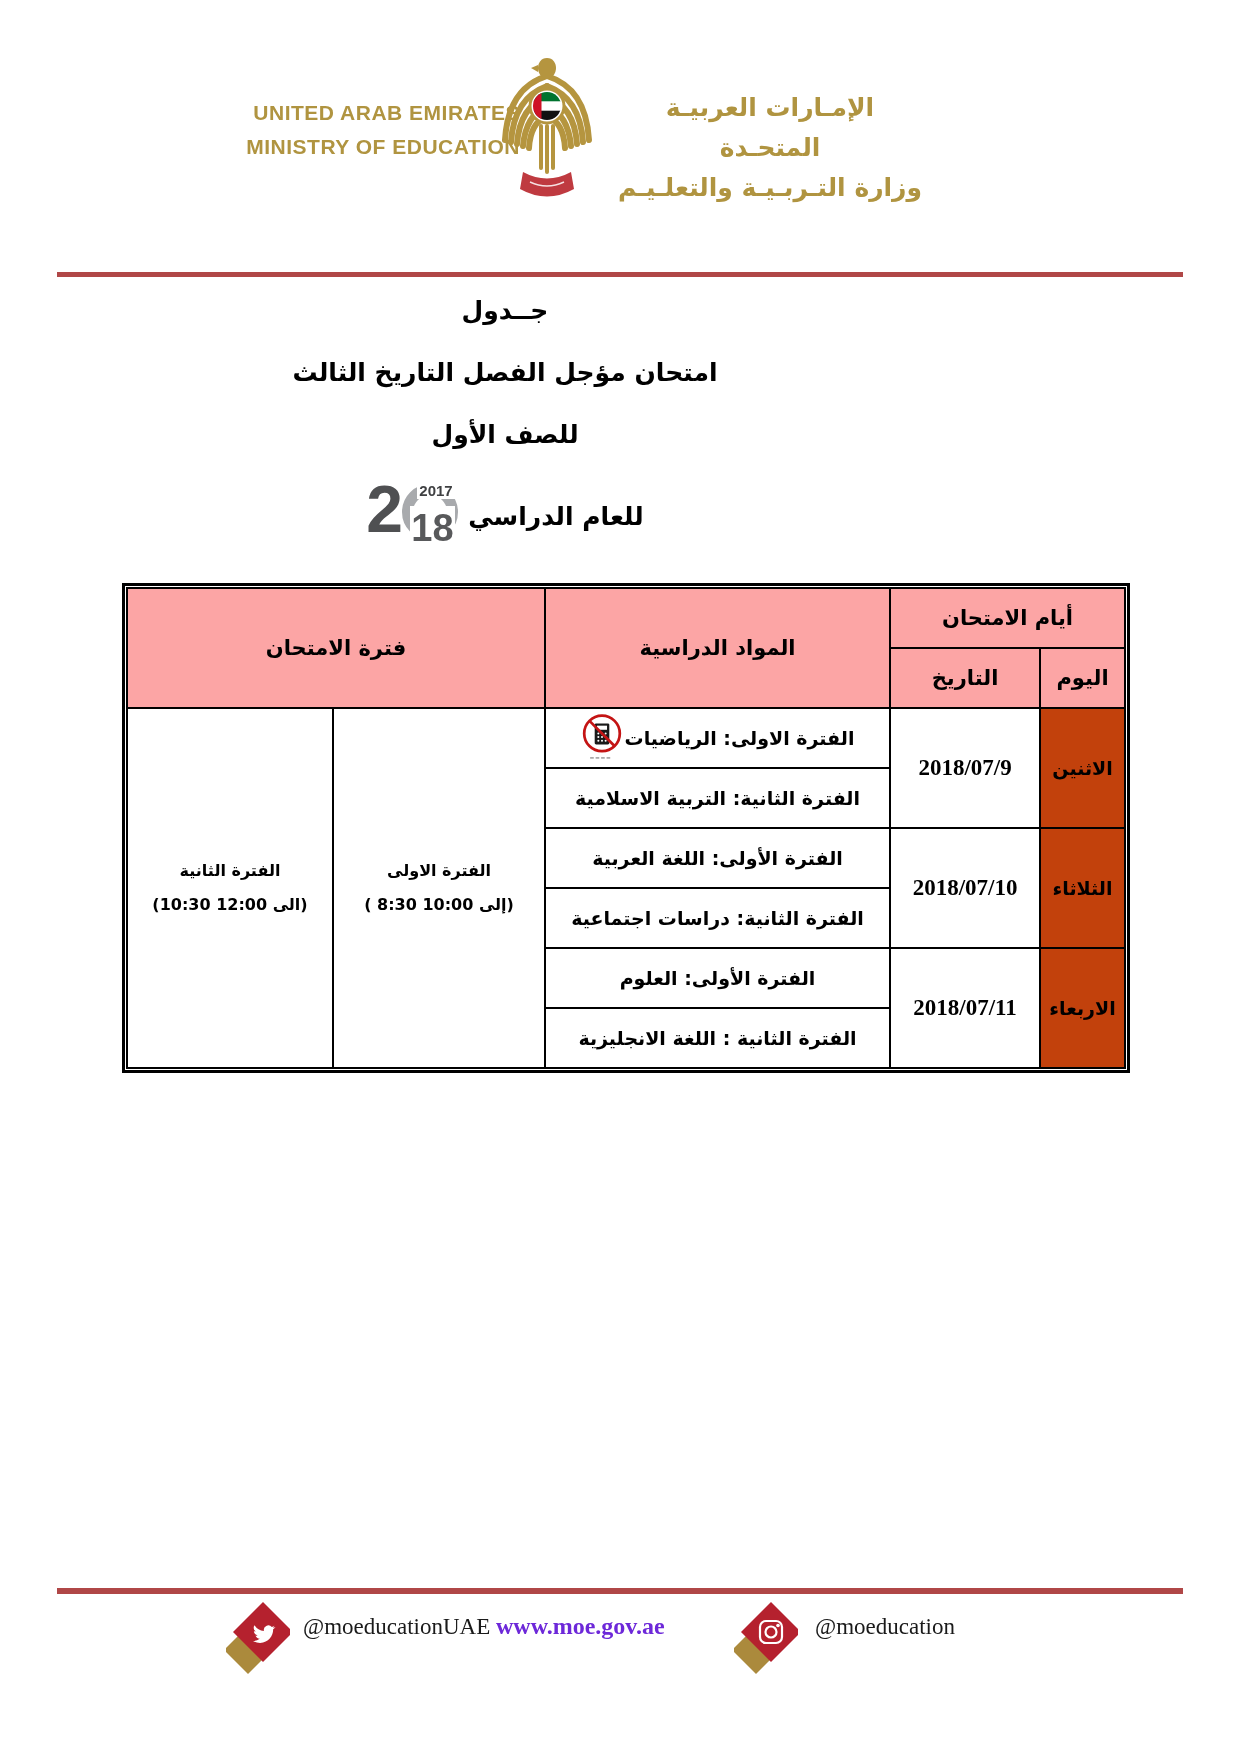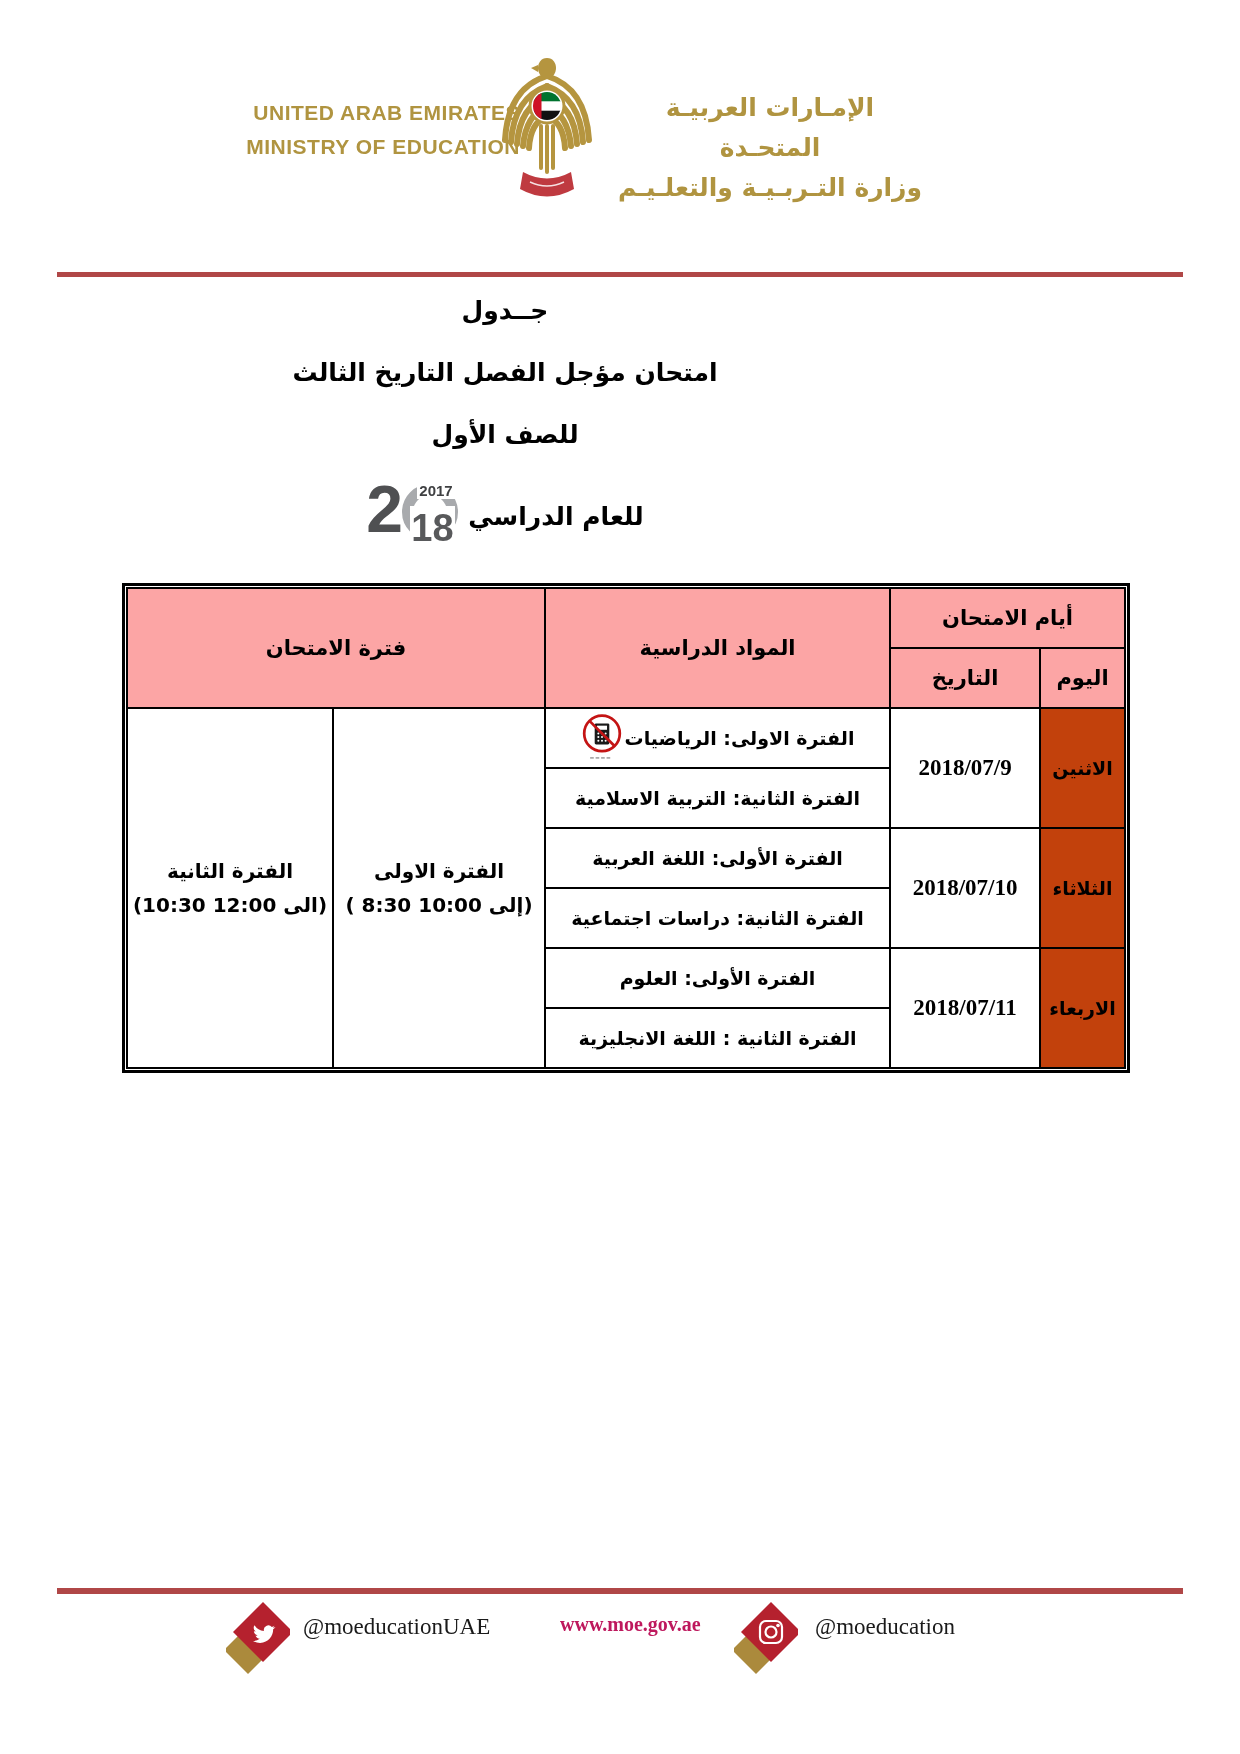--- a/index.html
+++ b/index.html
@@ -38,34 +38,34 @@
   
   .tbl-wrap{position:absolute;left:122px;top:583px;border:3px solid #000;padding:1px;background:#fff;}
   table.exam{border-collapse:collapse;table-layout:fixed;width:998px;direction:rtl;border:1px solid #000;}
   table.exam td{border:2px solid #000;text-align:center;vertical-align:middle;padding:0;
                 font-weight:bold;color:#000;}
   .hd{background:#fca5a5;font-size:21px;}
   td.day-cell{background:#c2410c;font-size:19px;}
   td.date-cell{font-family:"Liberation Serif","DejaVu Serif",serif;font-size:23px;margin-left:12px;}
   td.subj{font-size:19px;}
   .subj-flex{display:flex;direction:rtl;justify-content:center;align-items:center;gap:2px;text-align:right;}
-  td.period-cell{font-size:20px;line-height:34px;}
+  td.period-cell{font-size:16px;line-height:34px;}
   .r60{height:60px;}
 
   .nocalc{display:inline-flex;}
 
   
   .badge{position:absolute;width:64px;height:78px;}
   .tw-badge{left:226px;top:1598px;}
   .ig-badge{left:734px;top:1598px;}
   .f-text{position:absolute;top:1614px;font-family:"Liberation Serif","DejaVu Serif",serif;
           font-size:23px;color:#1a1a1a;white-space:nowrap;}
   .f-tw{left:303px;}
   .f-ig{left:815px;}
-  .f-url{left:560px;top:1613px;font-weight:bold;color:#be185d;font-size:20px;}
+  .f-url{left:496px;top:1613px;font-weight:bold;color:#6d28d9;font-size:24px;}
 </style>
 </head>
 <body>
 
 <div class="page">
 
   <div class="en-block">
     <div>UNITED ARAB EMIRATES</div>
     <div>MINISTRY OF EDUCATION</div>
   </div>

